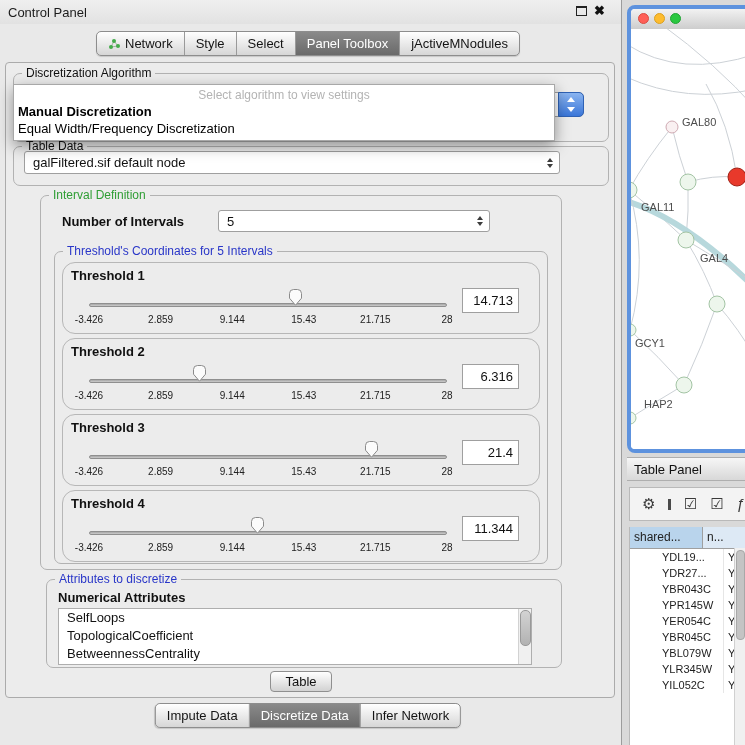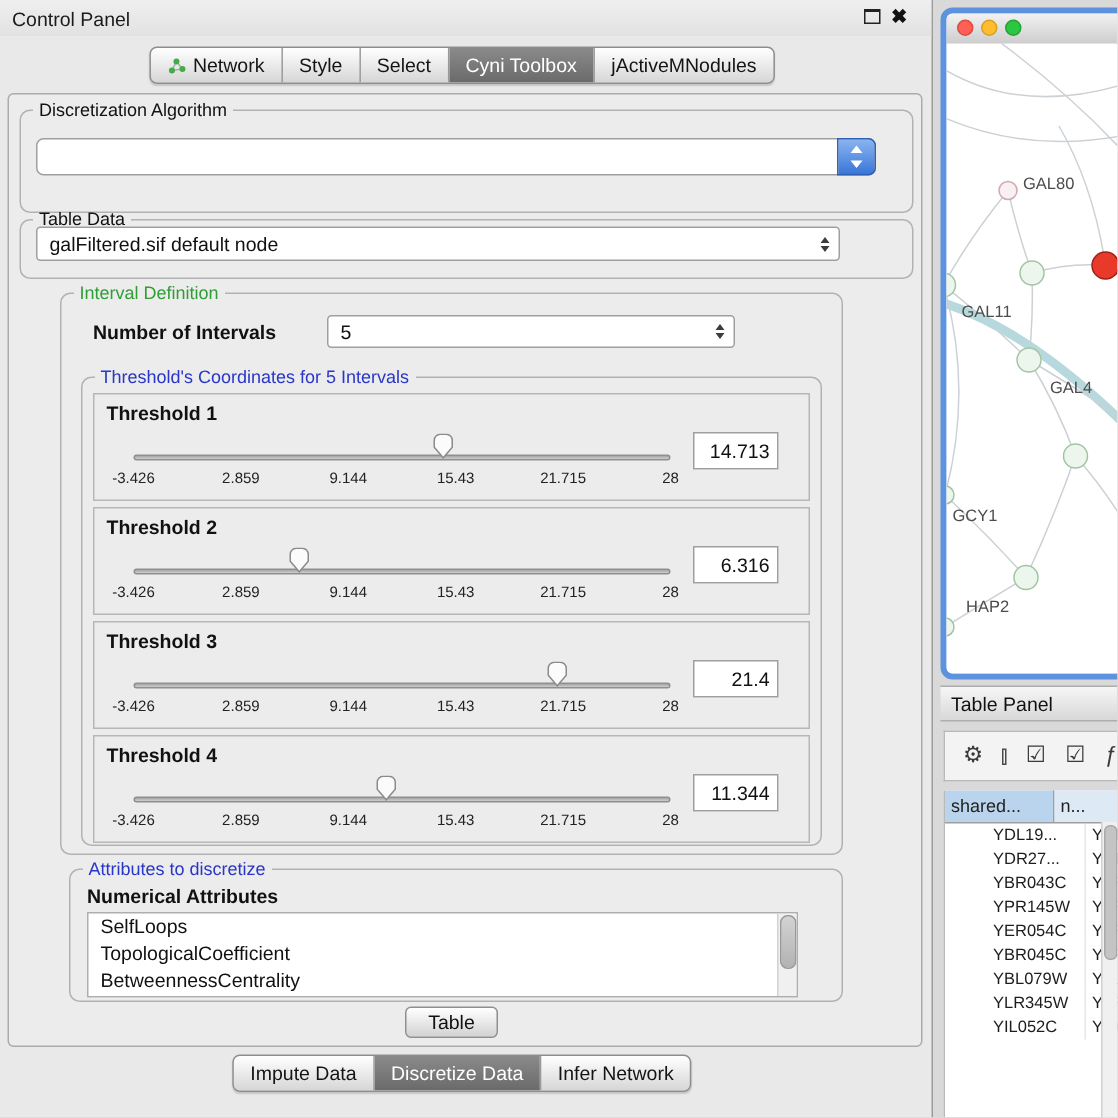--- a/index.html
+++ b/index.html
@@ -51,21 +51,21 @@
   .spin .up{border-bottom:4px solid #3c3c3c;}
   .spin .dn{border-top:4px solid #3c3c3c;}
   #combo-table{left:24px;top:151px;width:536px;height:23px;}
 
   #fs-interval{left:40px;top:188px;width:520px;height:380px;}
   #lbl-intervals{position:absolute;left:62px;top:214px;font-size:13px;font-weight:bold;color:#111;}
   #combo-intervals{left:218px;top:210px;width:272px;height:22px;}
   #fs-thresholds{left:54px;top:244px;width:492px;height:318px;}
   #threshold-list{position:absolute;left:62px;top:262px;width:478px;}
 
-  .threshold-panel{position:relative;width:100%;height:72px;border:1px solid #b7b7b7;border-radius:0;margin-bottom:4px;box-sizing:border-box;background:#ececec;}
+  .threshold-panel{position:relative;width:100%;height:72px;border:1px solid #b7b7b7;border-radius:13px;margin-bottom:4px;box-sizing:border-box;background:#ececec;}
   .th-label{position:absolute;left:8px;top:5px;font-size:13px;font-weight:bold;color:#111;}
   .slider-zone{position:absolute;left:26px;top:0;width:358px;height:100%;}
   .track{position:absolute;left:0;top:40px;width:100%;height:4px;background:linear-gradient(#a6a6a6,#cdcdcd);border:1px solid #8f8f8f;border-radius:2px;box-sizing:border-box;}
   .thumb{position:absolute;top:26px;width:15px;height:17px;margin-left:-7.5px;}
   .ticks{position:absolute;left:0;top:51px;width:100%;height:12px;}
   .tick{position:absolute;transform:translateX(-50%);font-size:10px;color:#222;white-space:nowrap;}
   .th-value{position:absolute;left:399px;top:25px;width:57px;height:25px;background:#fff;border:1px solid #9f9f9f;font-size:13px;color:#111;text-align:right;line-height:24px;padding-right:5px;box-sizing:border-box;}
 
   #fs-attrs{left:46px;top:572px;width:514px;height:94px;}
   #lbl-numattr{position:absolute;left:58px;top:590px;font-size:13px;font-weight:bold;color:#111;}
@@ -126,40 +126,47 @@
           </span>
           <span>Network</span>
         </div>
         <div class="seg">
           <span>Style</span>
         </div>
         <div class="seg">
           <span>Select</span>
         </div>
         <div class="seg sel">
-          <span>Cyni Toolbox</span>
+          <span>Panel Toolbox</span>
         </div>
         <div class="seg">
           <span>jActiveMNodules</span>
         </div>
       </div>
 
     <div class="cp-main"></div>
 
     <fieldset id="fs-algo">
       <legend>Discretization Algorithm</legend>
     </fieldset>
 
     <div id="algo-combo">
       <span class="cap">
           <i class="up"></i>
           <i class="dn"></i>
         </span>
     </div>
 
+    <div class="popup">
+      <div class="popup-placeholder">Select algorithm to view settings</div>
+      <div id="popup-options">
+          <div class="popup-item bold">Manual Discretization</div>
+          <div class="popup-item">Equal Width/Frequency Discretization</div>
+        </div>
+    </div>
 
     <fieldset id="fs-tabledata">
       <legend>Table Data</legend>
     </fieldset>
     <div class="combo" id="combo-table">
       <span class="txt">galFiltered.sif default node</span>
       <span class="spin">
           <i class="up"></i>
           <i class="dn"></i>
         </span>

